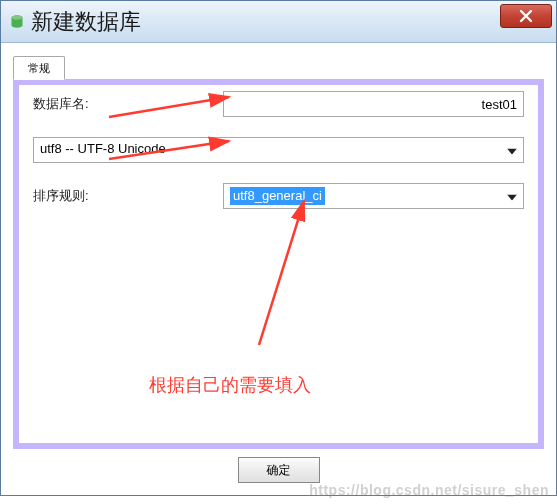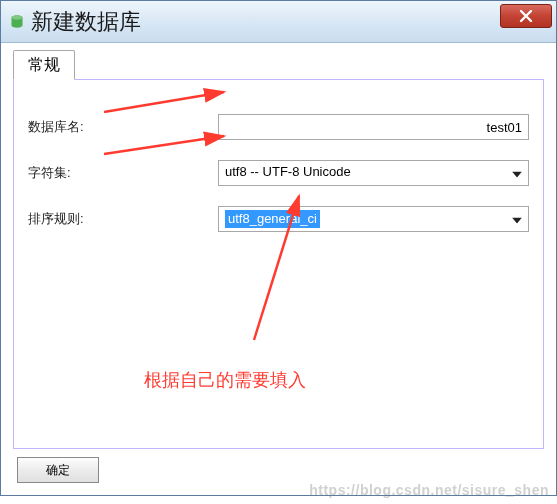--- a/index.html
+++ b/index.html
@@ -66,30 +66,30 @@
     align-items: flex-end;
     height: 26px;
     position: relative;
     z-index: 2;
   }
   .tab {
     border: 1px solid #a8a8a8;
     border-bottom: 1px solid #fff;
     background: #fff;
     padding: 4px 14px 3px 14px;
-    font-size: 16px;
+    font-size: 11px;
     border-radius: 2px 2px 0 0;
     margin-bottom: -1px;
     cursor: pointer;
   }
   .tab-panel {
-    border: 1px solid #c4b5fd;
-    flex: 1;
-    background: #fff;
-    padding: 34px 14px;
+    border: 6px solid #c4b5fd;
+    flex: 1;
+    background: #fff;
+    padding: 6px 14px;
     position: relative;
     z-index: 1;
   }
   .form-row {
     display: flex;
     align-items: center;
     margin-bottom: 20px;
   }
   .form-label {
     width: 190px;
@@ -123,21 +123,21 @@
     padding: 1px 3px;
   }
   .combo .caret {
     position: absolute;
     right: 6px;
     top: 50%;
     transform: translateY(-50%);
   }
   .button-row {
     display: flex;
-    justify-content: space-between;
+    justify-content: center;
     gap: 10px;
     padding: 8px 4px 4px 4px;
   }
   .btn {
     min-width: 82px;
     height: 26px;
     border: 1px solid #888;
     background: linear-gradient(to bottom, #fdfdfd 0%, #ececec 50%, #e0e0e0 100%);
     font-size: 12px;
     cursor: pointer;
@@ -187,21 +187,20 @@
       <div class="tab">常规</div>
     </div>
     <div class="tab-panel">
 
       <div class="form-row">
         <div class="form-label">数据库名:</div>
         <input class="form-input" type="text" value="test01" style="">
       </div>
 
       <div class="form-row">
-        <div class="form-label">字符集:</div>
         <div class="combo">
           <span class="val">utf8 -- UTF-8 Unicode</span>
           <span class="caret">
             <svg width="10" height="6" viewBox="0 0 10 6">
                 <path d="M0 0 L5 6 L10 0 Z" fill="#222"></path>
               </svg>
           </span>
         </div>
       </div>
 

